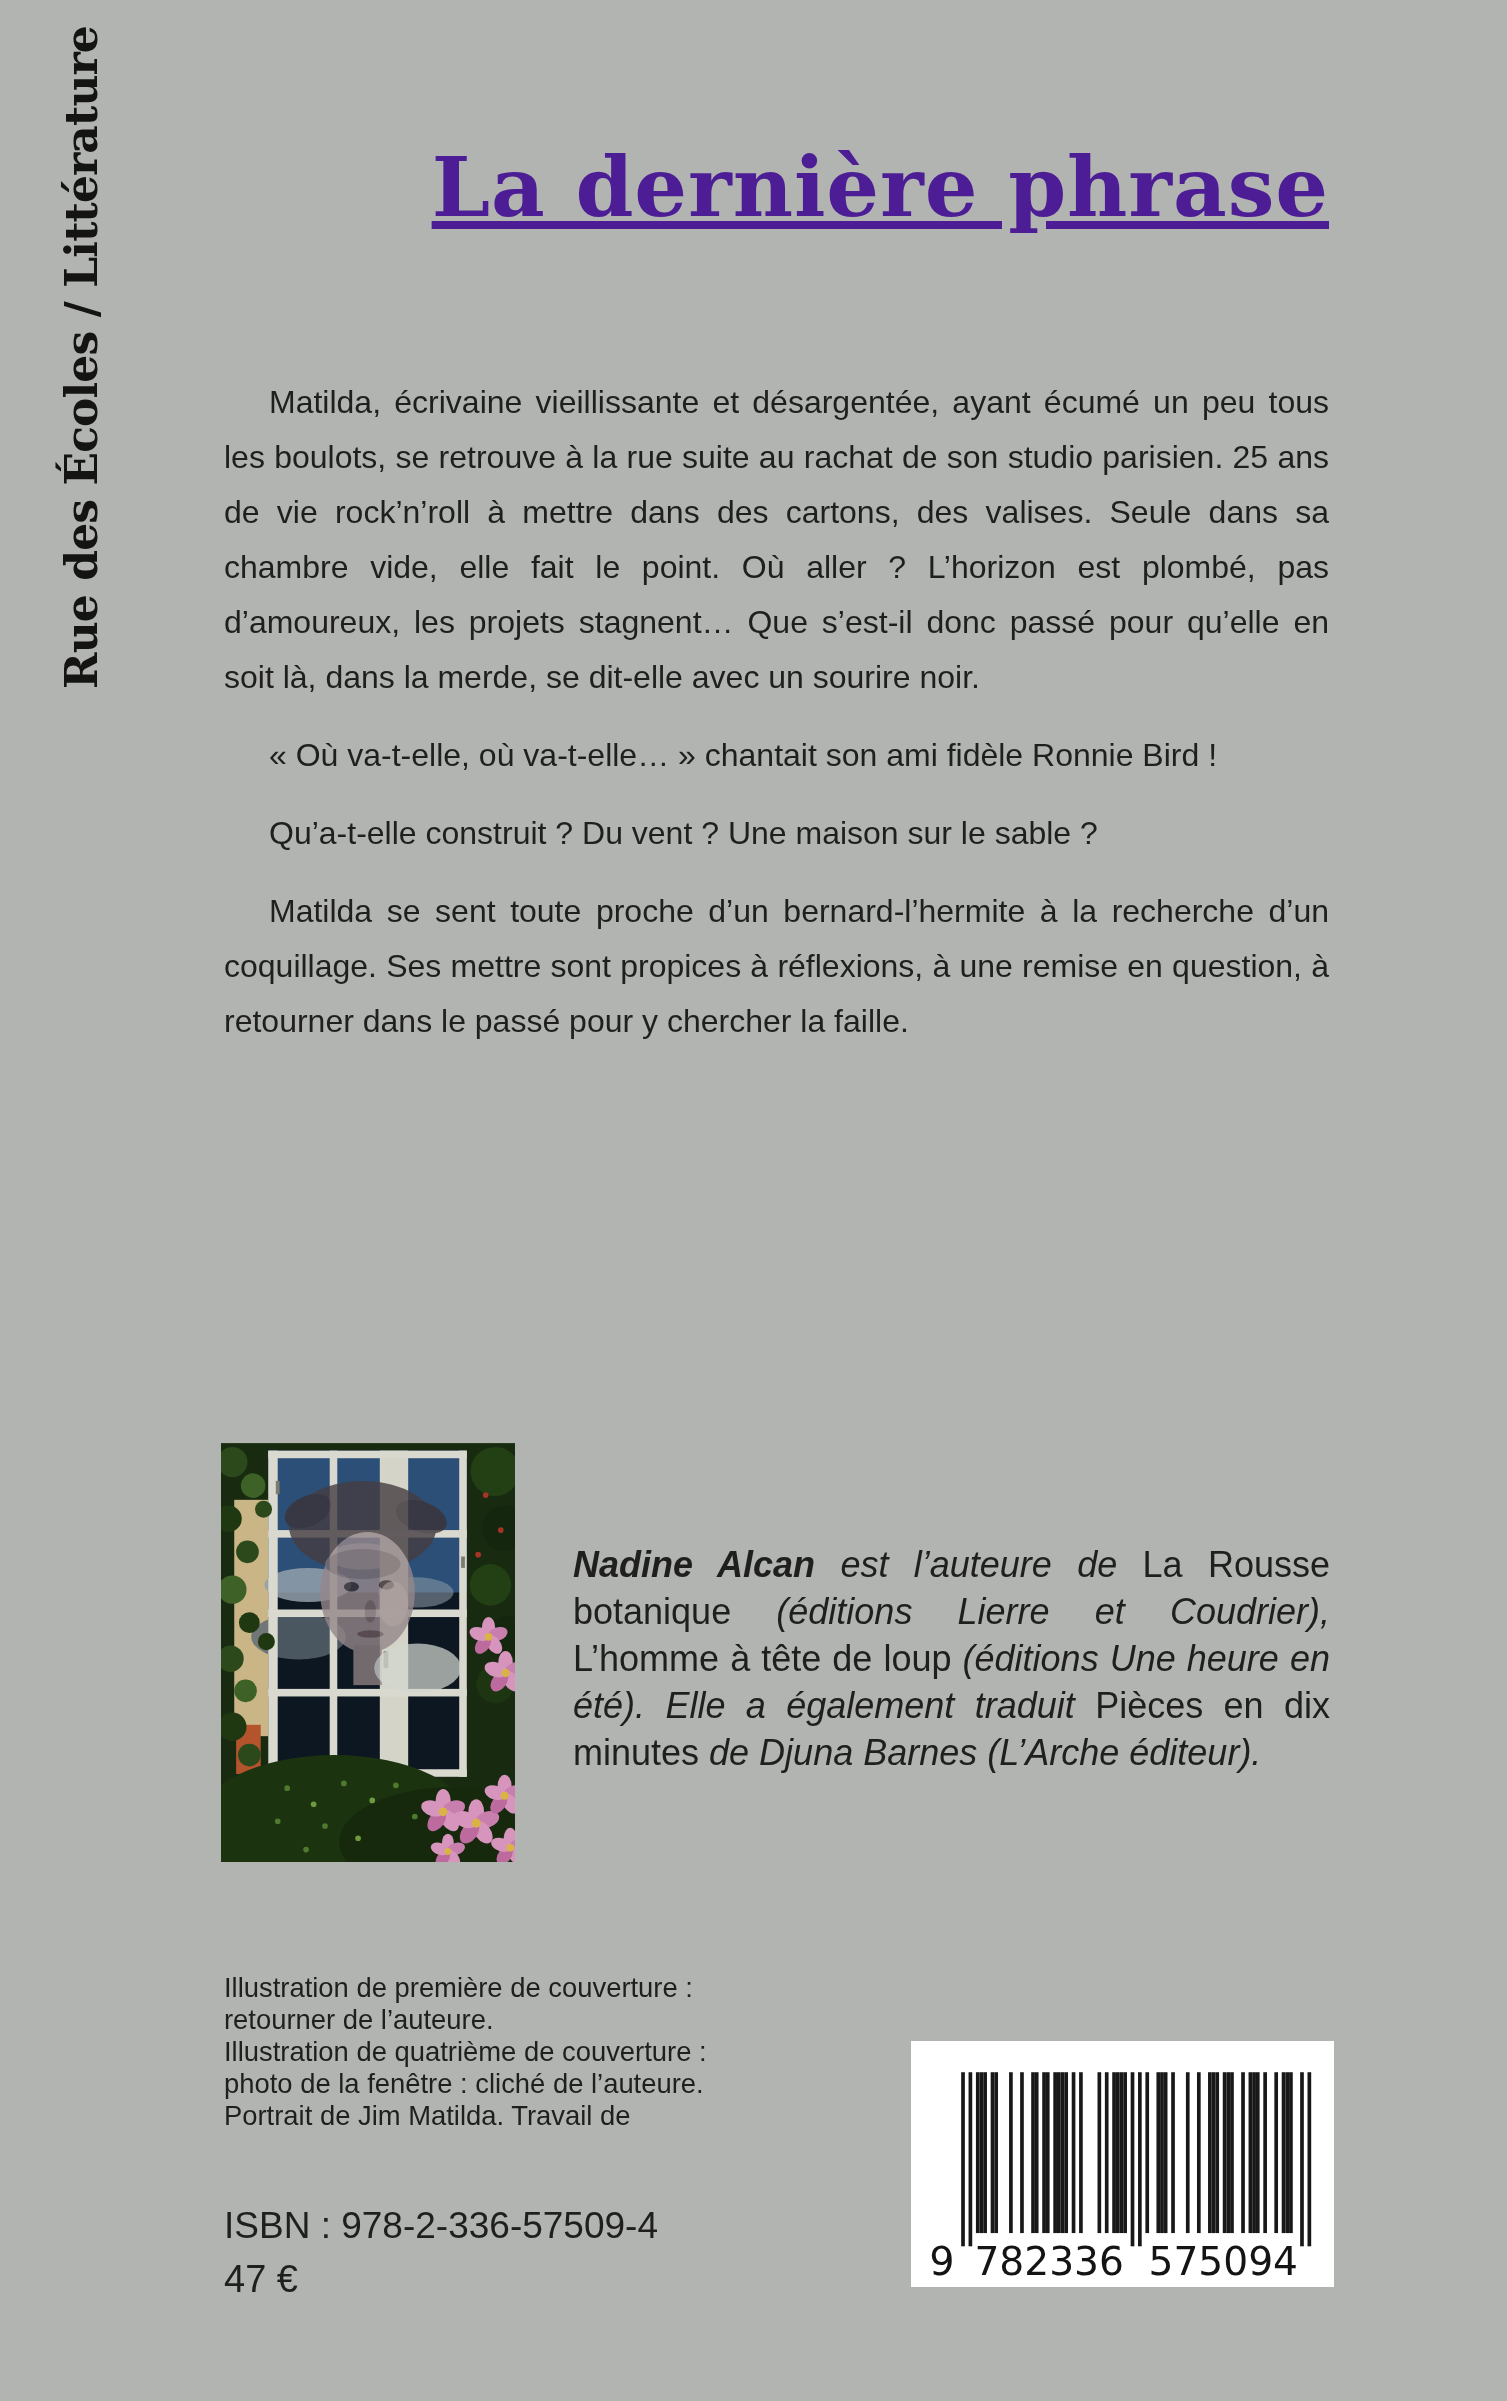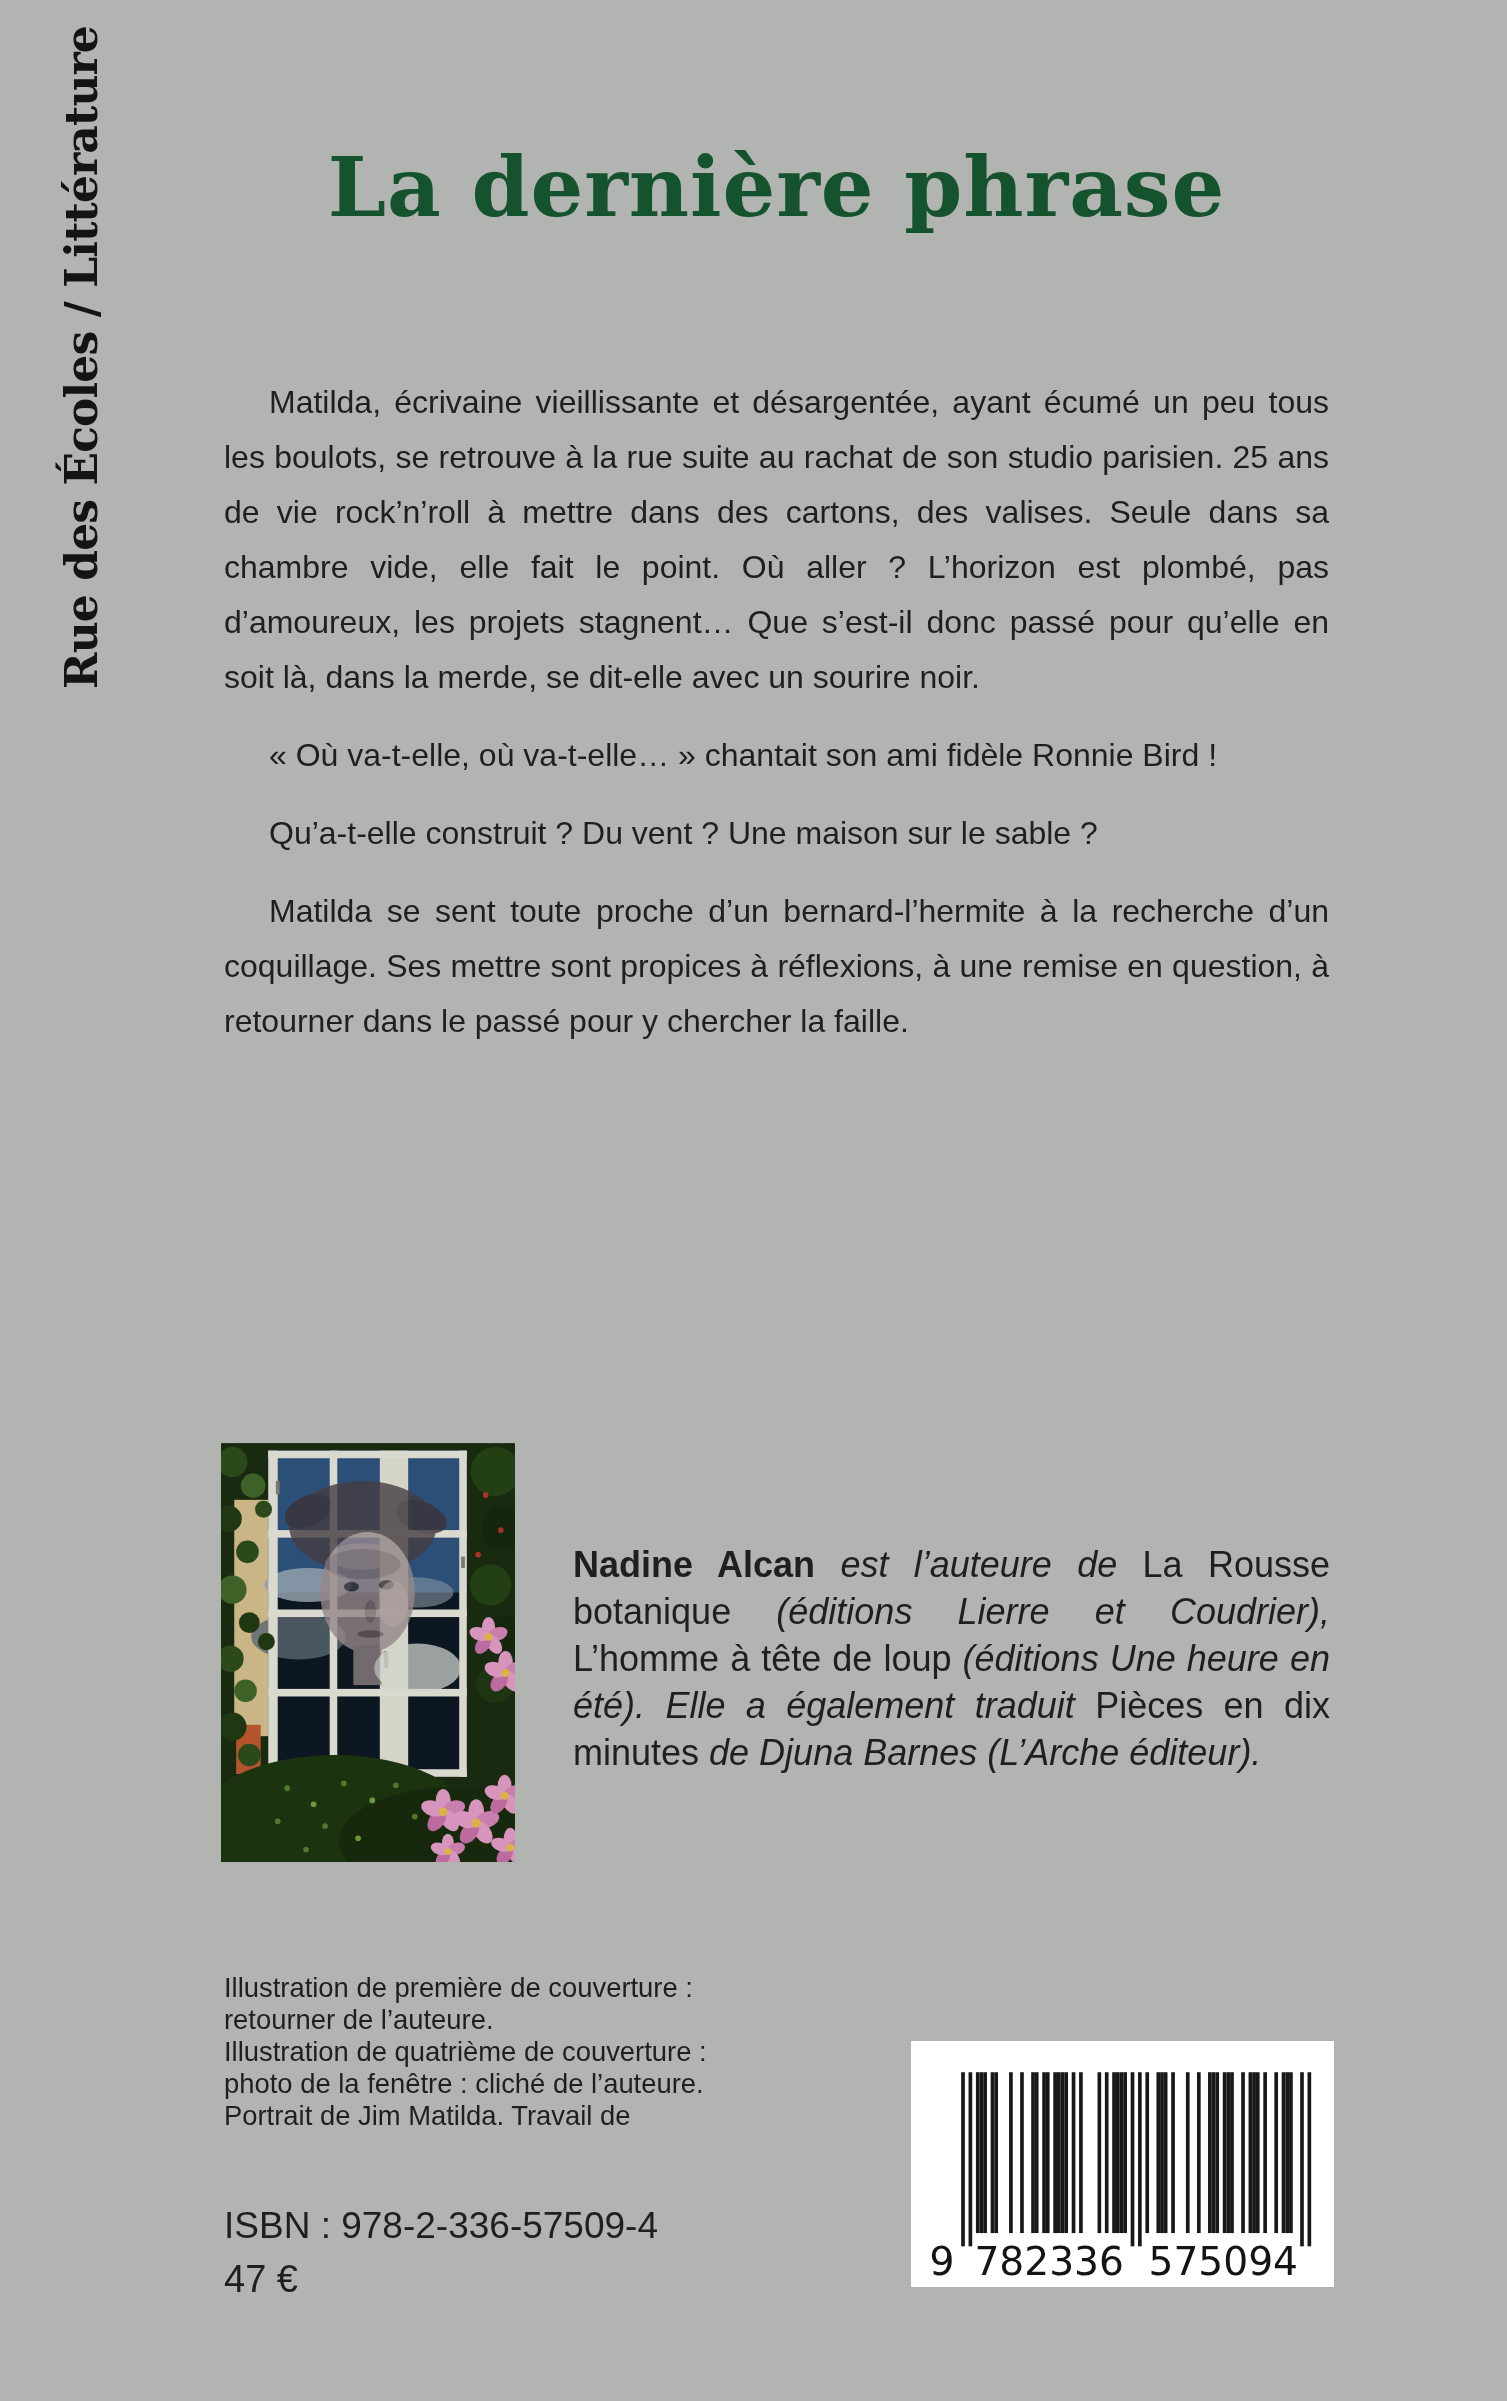--- a/index.html
+++ b/index.html
@@ -23,47 +23,48 @@
     font-size:44px;
     line-height:57px;
     letter-spacing:-0.9px;
     color:#141412;
     white-space:nowrap;
   }
   .title{
     position:absolute;
     left:224px;top:140px;width:1105px;
     margin:0;
-    text-align:center;
+    text-align:right;
     font-family:"DejaVu Serif", serif;
     font-weight:bold;
     font-size:83px;
     line-height:1.15;
-    color:#14532d;
+    color:#4c1d95;
     letter-spacing:0.9px;
+    text-decoration:underline;
   }
   .synopsis{
     position:absolute;
     left:224px;top:375px;width:1105px;
     font-size:32px;line-height:55px;
     text-align:justify;
   }
   .synopsis p{margin:0 0 23px 0;text-indent:45px;}
   .photo{
     position:absolute;
     left:221px;top:1443px;width:294px;height:419px;
   }
   .bio{
     position:absolute;
     left:573px;top:1541px;width:757px;
     margin:0;
     font-size:36px;line-height:47px;
     text-align:justify;
   }
-  .run-bold-italic{font-weight:bold;}
+  .run-bold-italic{font-weight:bold;font-style:italic;}
   .run-italic{font-style:italic;}
   .run-regular{font-weight:normal;font-style:normal;}
   .credits{
     position:absolute;
     left:224px;top:1972px;
     font-size:27.4px;line-height:32px;
   }
   .isbn{
     position:absolute;
     left:224px;top:2205px;

